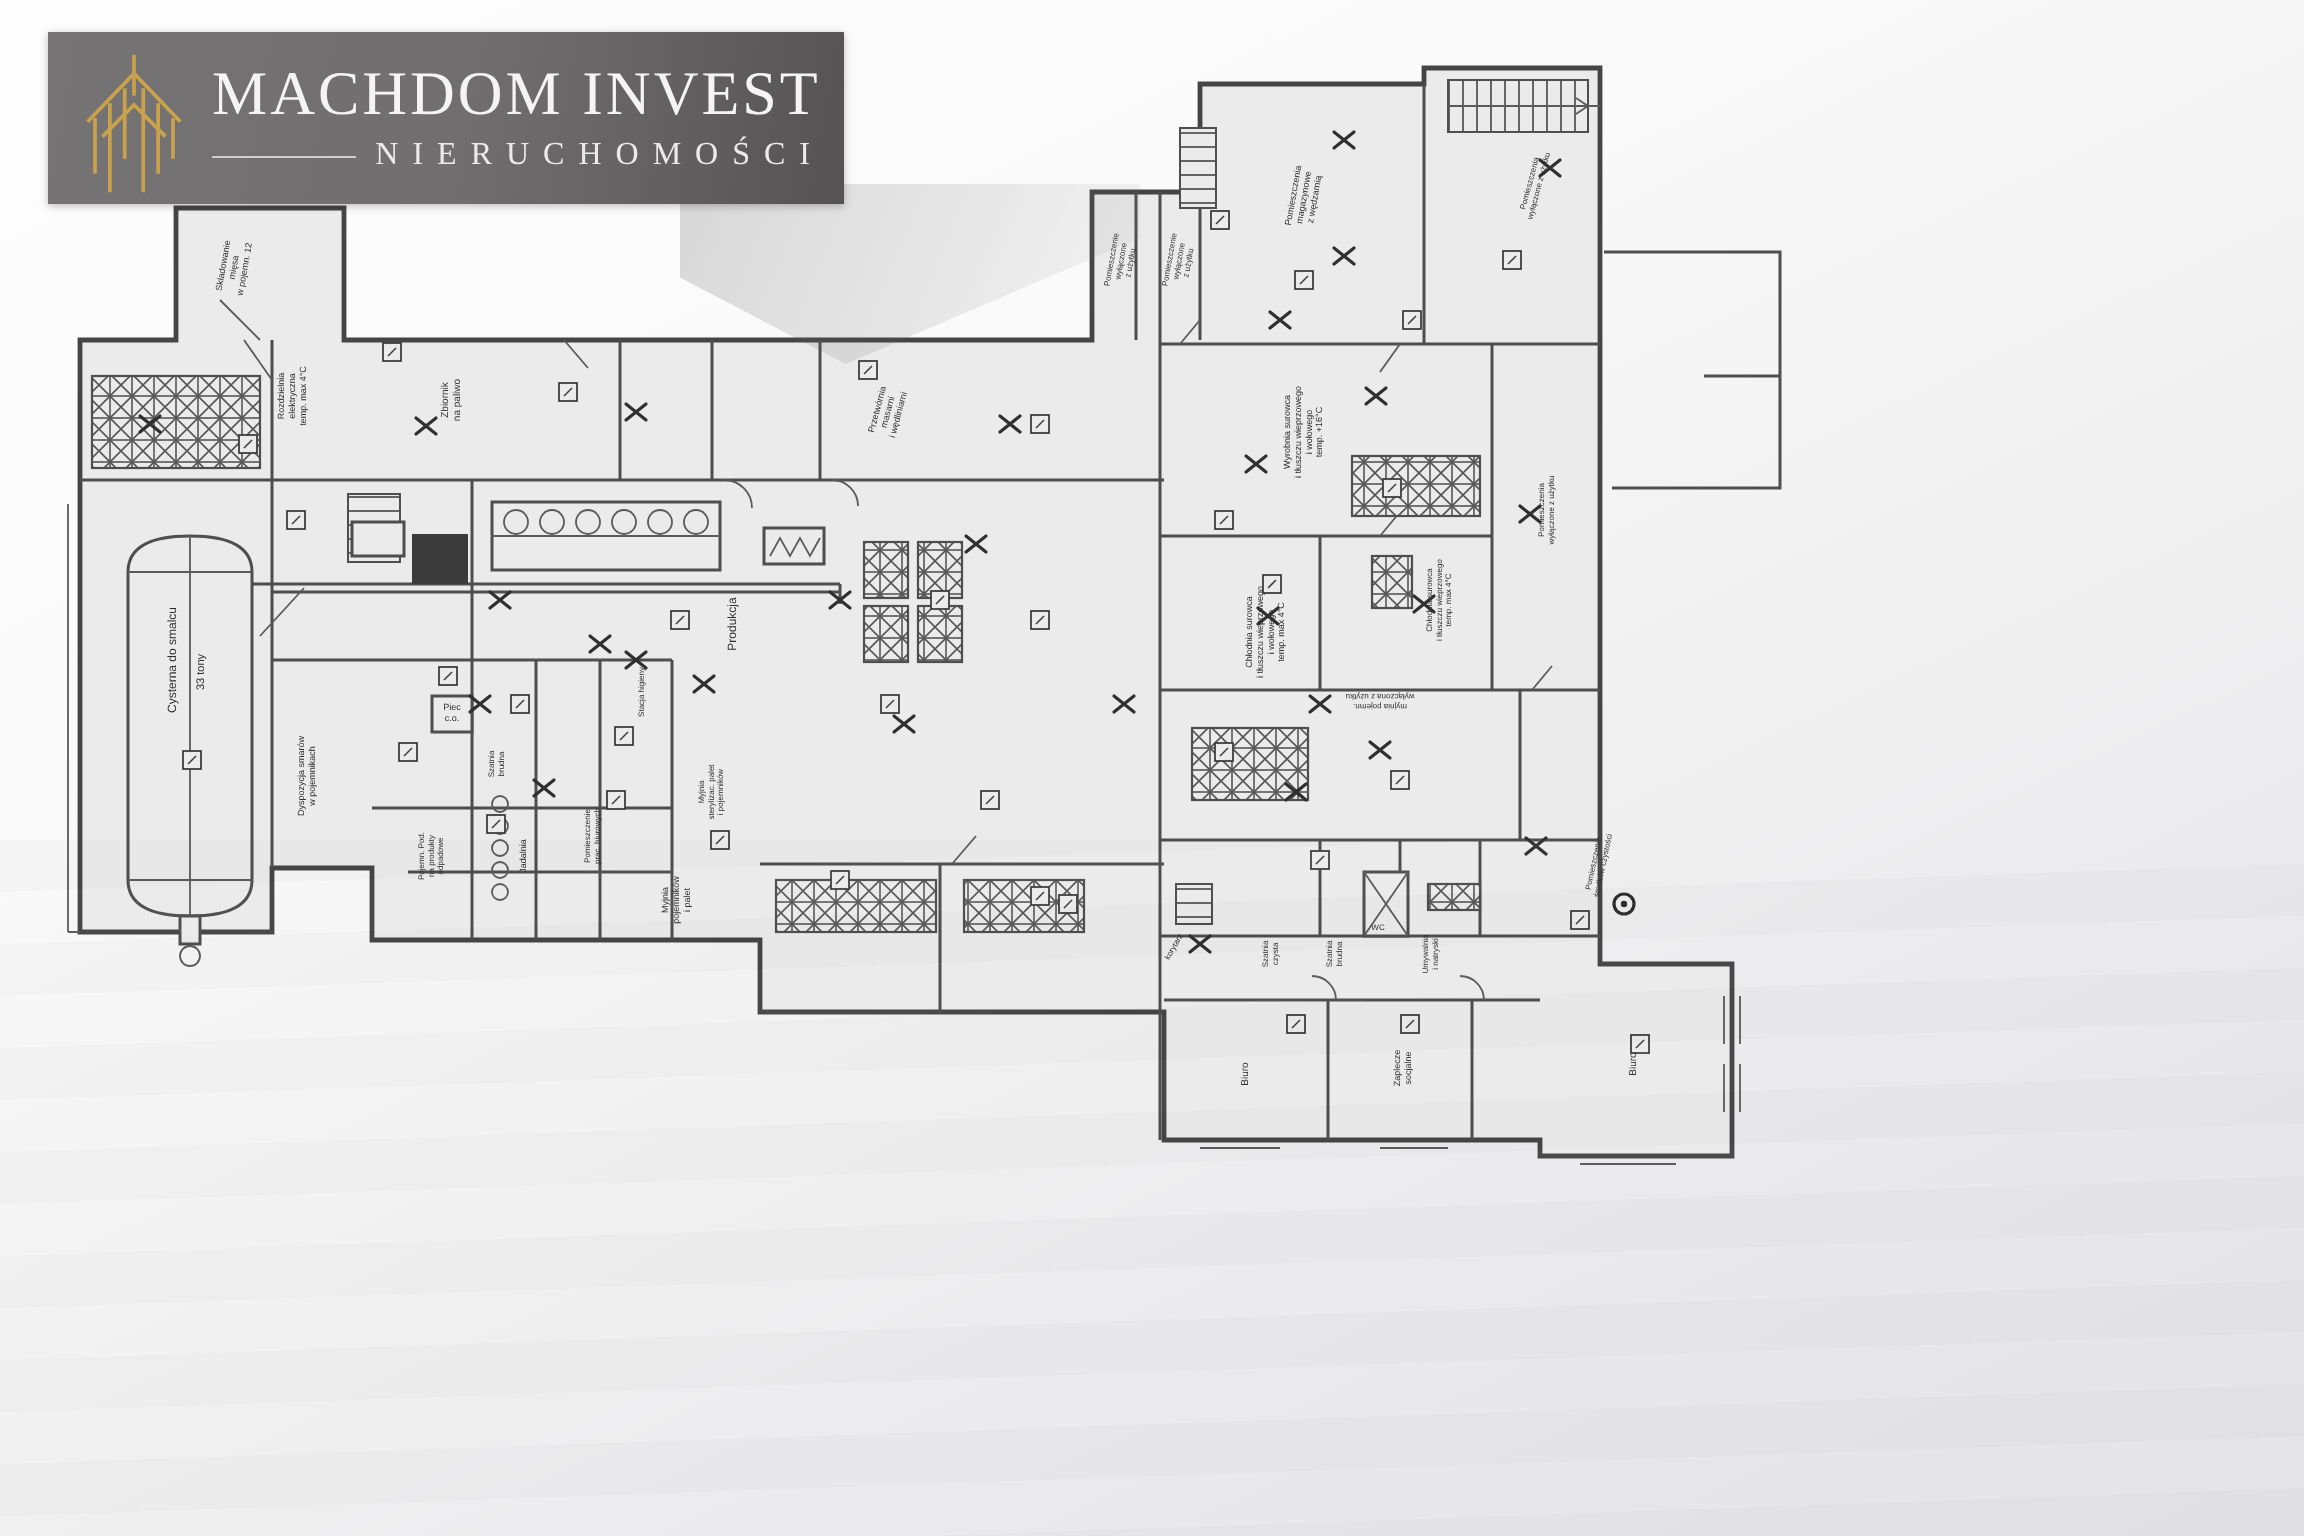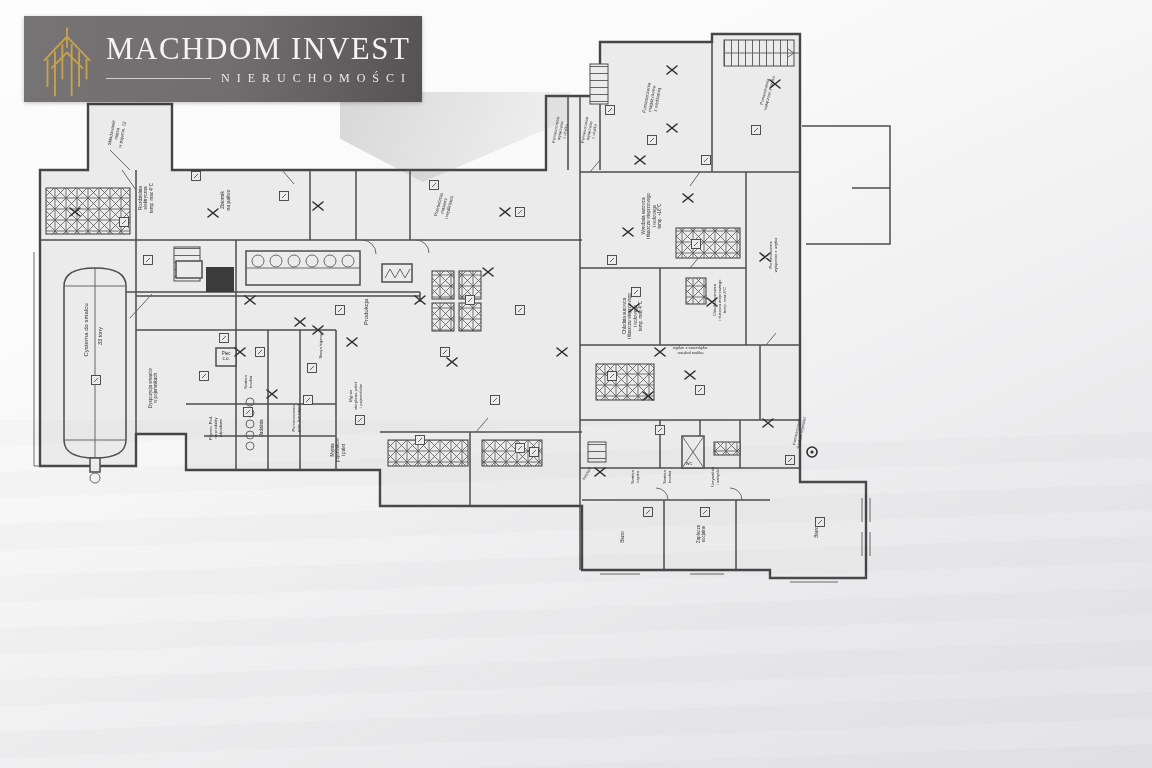--- a/index.html
+++ b/index.html
@@ -25,21 +25,21 @@
   }
   .logo-mark{flex:0 0 62px;height:78px;}
   .banner-text{flex:1;display:flex;flex-direction:column;justify-content:space-between;margin-left:8px;}
   .brand{
     font-family:"Liberation Serif",serif;color:#f5f3f4;font-size:31px;line-height:32px;
     letter-spacing:1.5px;white-space:nowrap;font-weight:500;
   }
   .subtitle-row{display:flex;align-items:center;margin-top:6px;}
   .subtitle-rule{flex:1;height:1px;background:#cfcdce;margin-right:10px;}
   .subtitle{
-    font-family:"Liberation Serif",serif;color:#eceaec;font-size:12px;letter-spacing:7px;white-space:nowrap;
+    font-family:"Liberation Serif",serif;color:#eceaec;font-size:16px;letter-spacing:7px;white-space:nowrap;
   }
   svg.plan{position:absolute;left:0;top:0;}
   .wall{fill:none;stroke:#454545;stroke-width:2.4;stroke-linejoin:miter;}
   .wall-thin{fill:none;stroke:#4e4e4e;stroke-width:1.5;}
   .line-fine{fill:none;stroke:#5a5a5a;stroke-width:0.9;}
   .paper{fill:#ebebeb;}
   .equip{fill:url(#xg);stroke:#4e4e4e;stroke-width:1.1;}
   .stairs-h{fill:url(#sth);stroke:#4e4e4e;stroke-width:1;}
   .stairs-v{fill:url(#stv);stroke:#4e4e4e;stroke-width:1;}
   .lbl{font-family:"Liberation Sans",sans-serif;fill:#2e2e2e;text-anchor:middle;}

